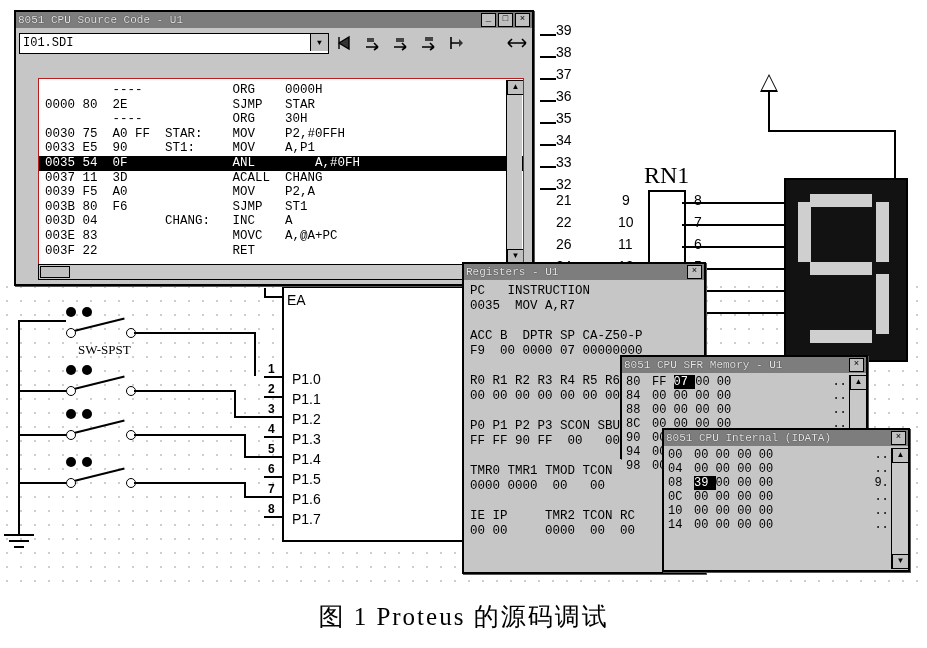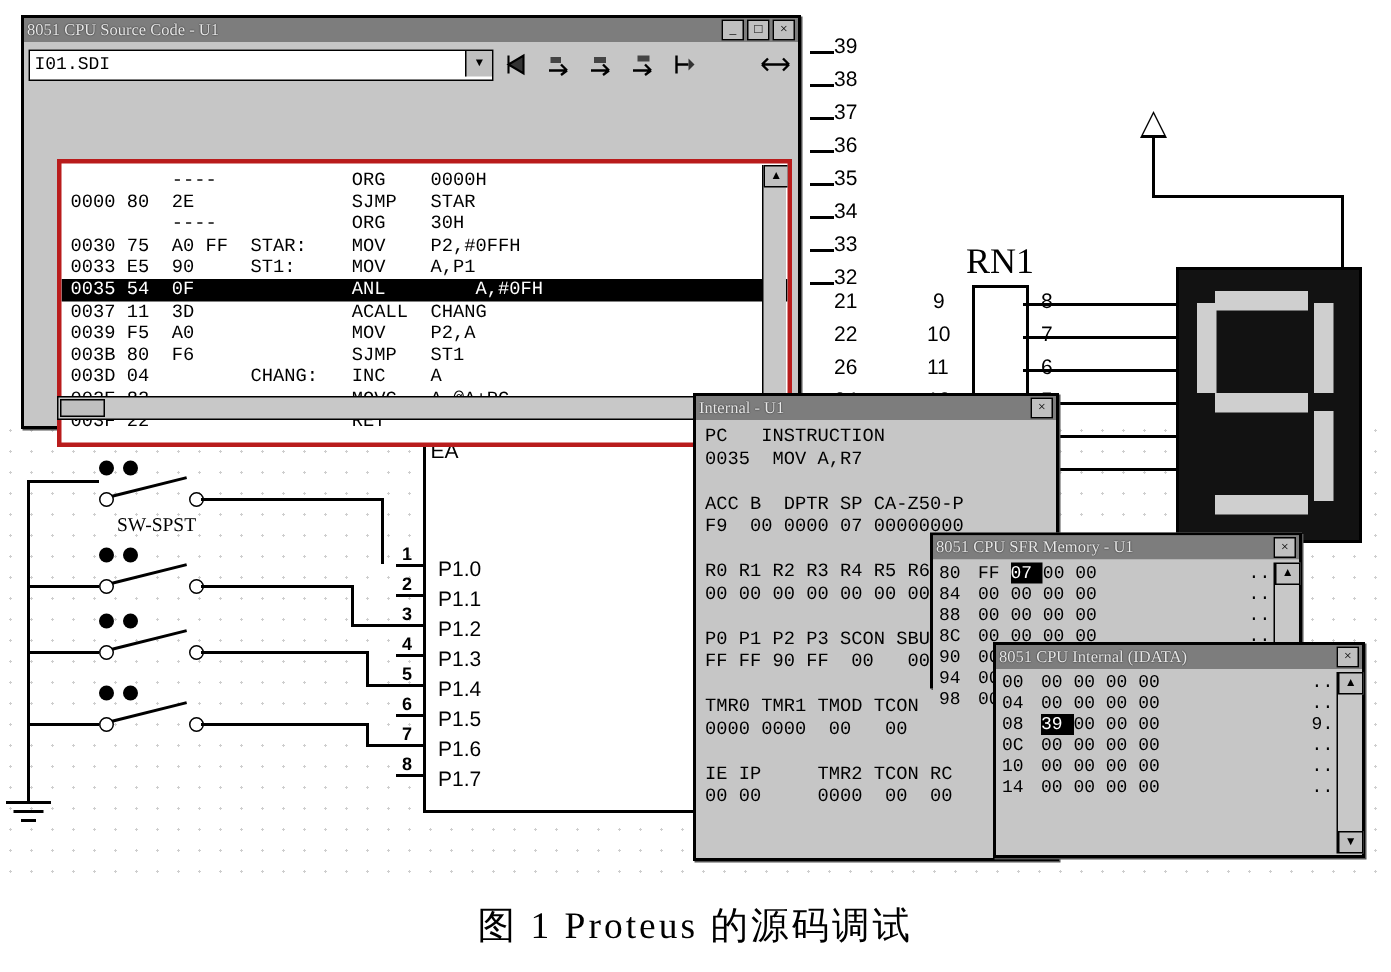--- a/index.html
+++ b/index.html
@@ -34,34 +34,34 @@
   .bus-num{position:absolute;font-size:14px;font-family:"Liberation Sans",sans-serif;color:#000;}
   .sw-knob{position:absolute;width:10px;height:10px;border-radius:50%;background:#000;}
   .sw-circ{position:absolute;width:8px;height:8px;border-radius:50%;border:1.5px solid #000;background:#fff;}
   .sw-label{position:absolute;font-size:13px;font-family:Liberation Serif, serif;}
 
   .arrow-up{position:absolute;left:760px;top:74px;width:0;height:0;border-left:9px solid transparent;border-right:9px solid transparent;border-bottom:18px solid #000;}
   .arrow-hollow{position:absolute;left:762px;top:76px;width:0;height:0;border-left:7px solid transparent;border-right:7px solid transparent;border-bottom:14px solid #fff;}
 
   
   .win{position:absolute;background:#c6c6c6;border:2px solid #000;box-shadow:1px 1px 0 #555;}
-  .titlebar{height:16px;background:#7d7d7d;color:#e8e8e8;font-size:11px;font-family:Liberation Serif, serif;
+  .titlebar{height:16px;background:#7d7d7d;color:#e8e8e8;font-size:11px;font-family:Liberation Mono, monospace;
             display:flex;align-items:center;padding:0 2px;}
   .titlebar .t-text{flex:1;white-space:nowrap;overflow:hidden;text-shadow:0 0 1px #000;}
   .tbtn{width:13px;height:12px;background:#c0c0c0;border:1px solid #000;margin-left:2px;font-size:9px;line-height:10px;text-align:center;color:#000;}
 
   
   #srcwin{left:14px;top:10px;width:516px;height:272px;}
   .src-toolbar{height:26px;display:flex;align-items:center;padding:2px 3px;gap:4px;background:#c6c6c6;}
   .combo{width:305px;height:19px;background:#fff;border:1px solid #000;display:flex;align-items:center;font-size:12px;
          font-family:"Liberation Mono",monospace;padding-left:3px;position:relative;}
   .combo .arrow{position:absolute;right:0;top:0;width:17px;height:17px;background:#c0c0c0;border-left:1px solid #000;
          display:flex;align-items:center;justify-content:center;font-size:8px;}
   .tb-ic{width:24px;height:20px;display:flex;align-items:center;justify-content:center;color:#000;}
-  .src-body{position:absolute;left:22px;top:66px;width:484px;height:186px;background:#fff;border:3px solid #b91c1c;overflow:hidden;margin-top:28px;}
+  .src-body{position:absolute;left:22px;top:66px;width:484px;height:186px;background:#fff;border:1px solid #b91c1c;overflow:hidden;}
   .code{font-family:"Liberation Mono",monospace;font-size:12.5px;line-height:14.6px;color:#000;padding:4px 0 0 0;white-space:pre;}
   .code .row{display:block;height:14.6px;padding-left:6px;}
   .code .row.sel{background:#000;color:#fff;}
   .vscroll{position:absolute;right:1px;top:1px;width:15px;bottom:1px;background:#c8c8c8;border-left:1px solid #000;}
   .vscroll .sb{position:absolute;left:0;width:15px;height:13px;background:#c0c0c0;border:1px solid #000;font-size:8px;text-align:center;line-height:11px;}
   .hscroll{position:absolute;left:22px;right:8px;bottom:4px;height:14px;background:#c8c8c8;border:1px solid #000;}
   .hscroll .thumb{position:absolute;left:1px;top:1px;width:28px;height:10px;background:#c0c0c0;border:1px solid #000;}
 
   
   #regwin{left:462px;top:262px;width:240px;height:308px;}
@@ -288,21 +288,21 @@
       </div>
     </div>
 
     <div class="hscroll">
       <div class="thumb"></div>
     </div>
   </div>
 
   <div class="win" id="regwin">
     <div class="titlebar">
-      <span class="t-text">Internal - U1</span>
+      <span class="t-text">Registers - U1</span>
       <span class="tbtn">×</span>
     </div>
     <div class="reg-body">PC   INSTRUCTION
 0035  MOV A,R7
 
 ACC B  DPTR SP CA-Z50-P
 F9  00 0000 07 00000000
 
 R0 R1 R2 R3 R4 R5 R6 R7
 00 00 00 00 00 00 00 00

